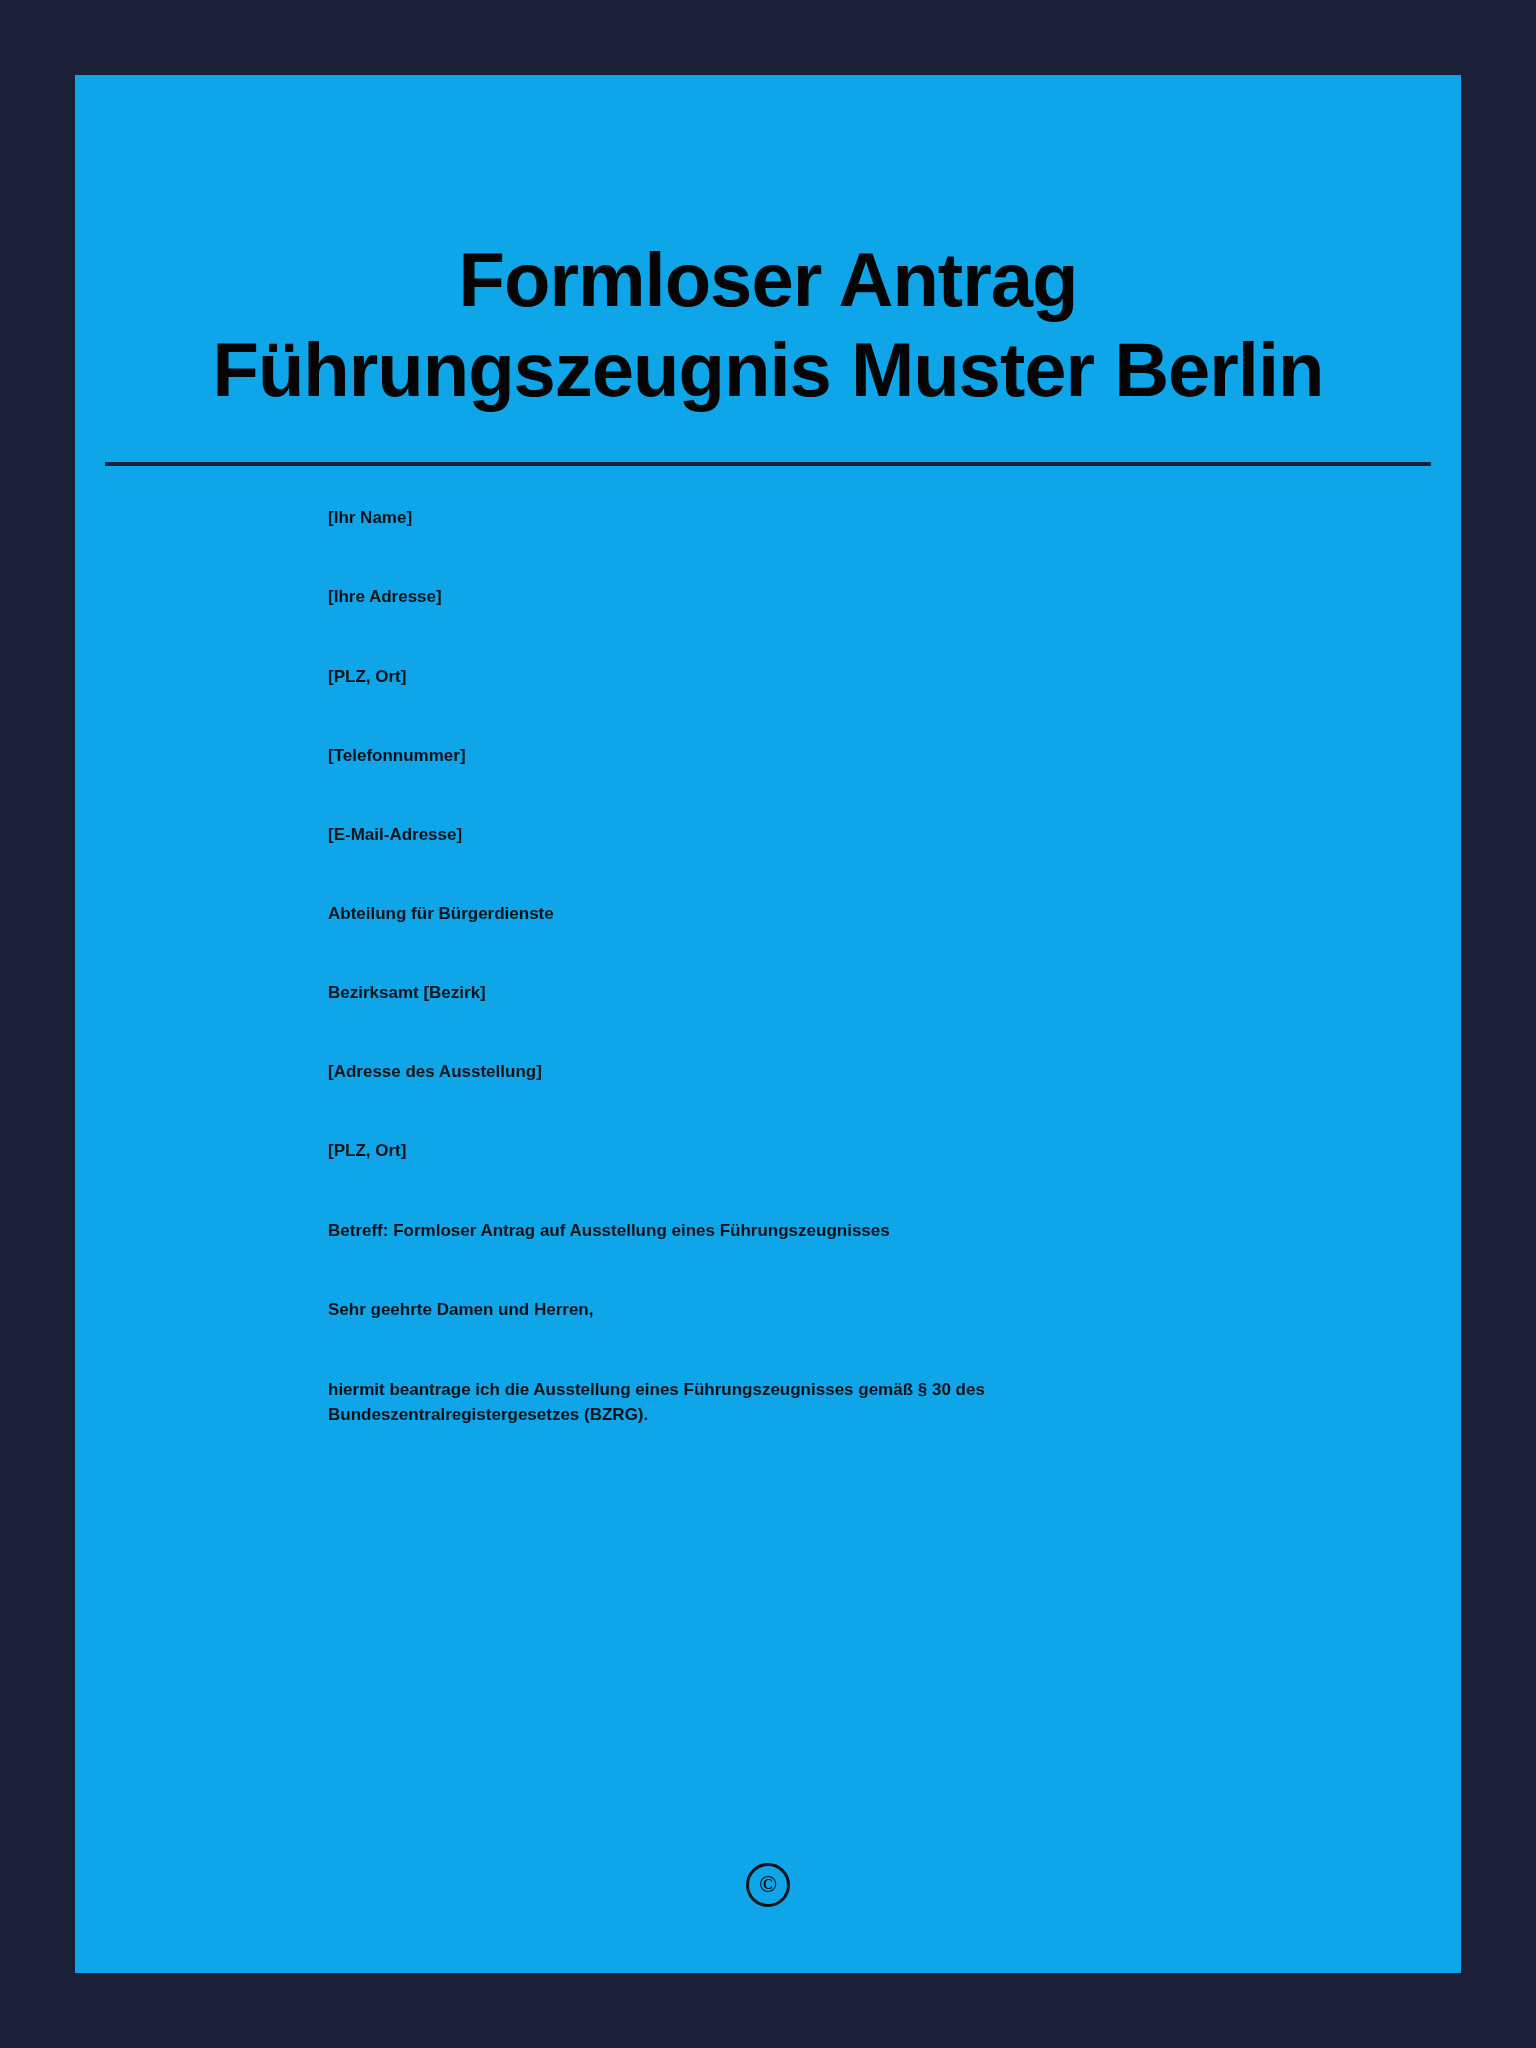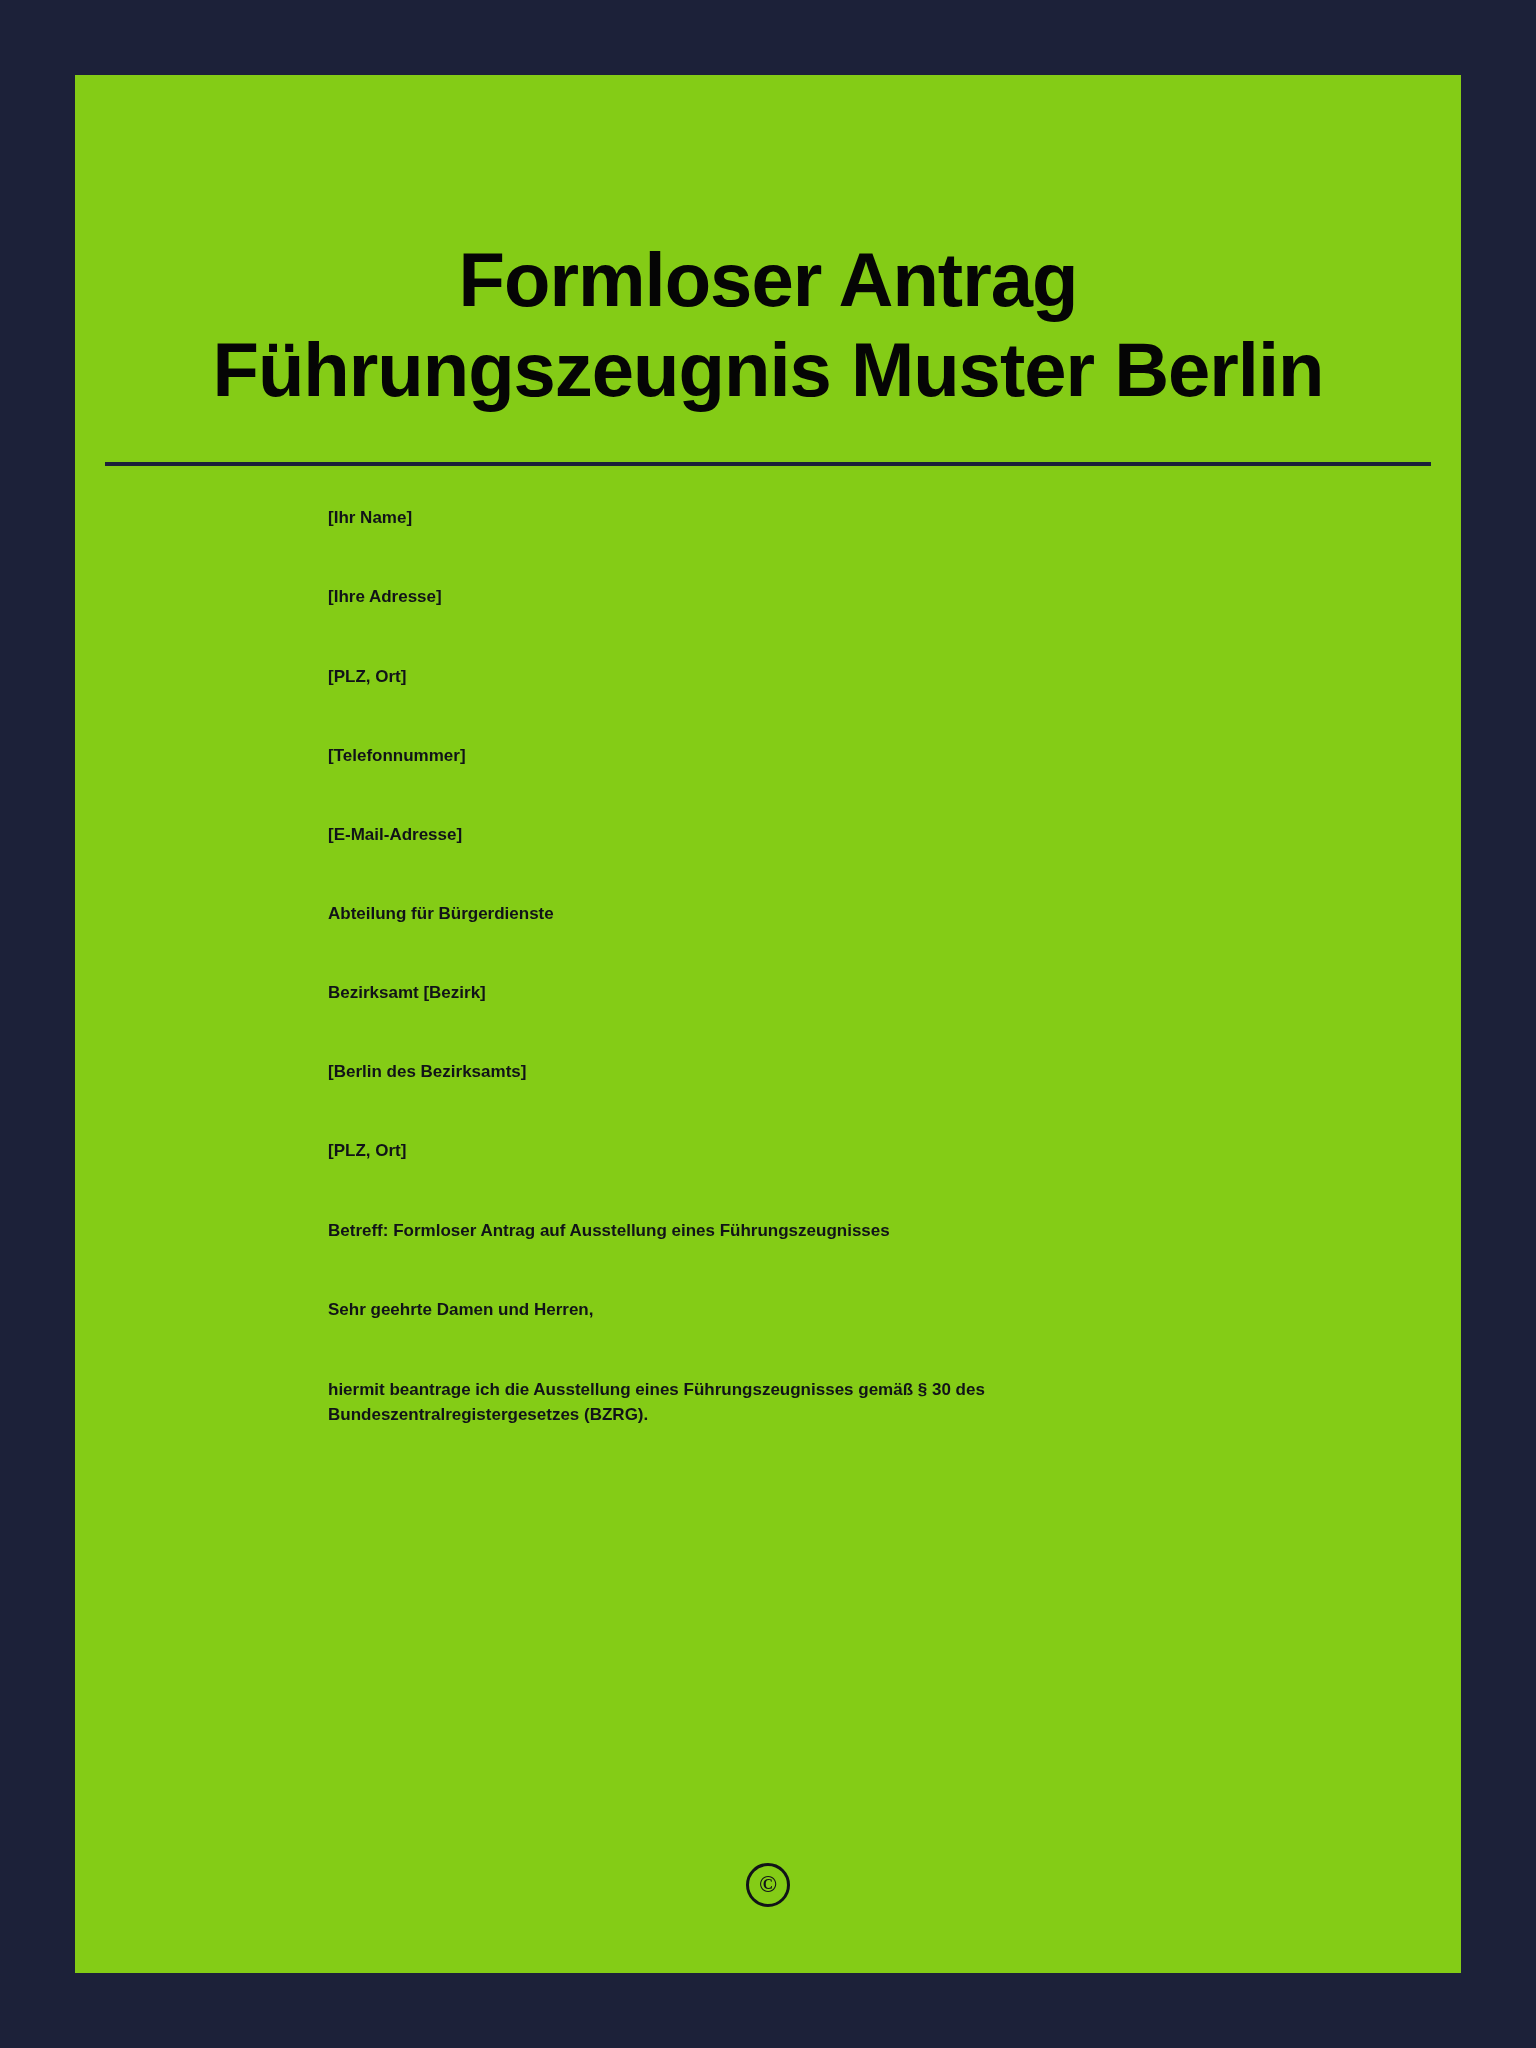--- a/index.html
+++ b/index.html
@@ -12,21 +12,21 @@
     background: #1c2139;
     font-family: "Liberation Sans", sans-serif;
     -webkit-font-smoothing: antialiased;
   }
   .page {
     position: absolute;
     left: 75px;
     top: 75px;
     width: 1386px;
     height: 1898px;
-    background: #84cc16;
+    background: #0ea5e9;
     box-sizing: border-box;
     overflow: hidden;
   }
   .title {
     margin: 0;
     padding: 160px 70px 0 70px;
     font-size: 76px;
     line-height: 1.18;
     font-weight: bold;
     color: #050505;
@@ -88,21 +88,21 @@
   <div class="body-block">
 
     <p class="line">[Ihr Name]</p>
     <p class="line">[Ihre Adresse]</p>
     <p class="line">[PLZ, Ort]</p>
     <p class="line">[Telefonnummer]</p>
     <p class="line">[E-Mail-Adresse]</p>
 
     <p class="line">Abteilung für Bürgerdienste</p>
     <p class="line gap-before">Bezirksamt [Bezirk]</p>
-    <p class="line">[Berlin des Bezirksamts]</p>
+    <p class="line">[Adresse des Ausstellung]</p>
     <p class="line">[PLZ, Ort]</p>
 
     <p class="line gap-before">Betreff: Formloser Antrag auf Ausstellung eines Führungszeugnisses</p>
 
     <p class="line gap-before">Sehr geehrte Damen und Herren,</p>
 
     <p class="line wrap gap-before">hiermit beantrage ich die Ausstellung eines Führungszeugnisses gemäß § 30 des Bundeszentralregistergesetzes (BZRG).</p>
 
   </div>
 

